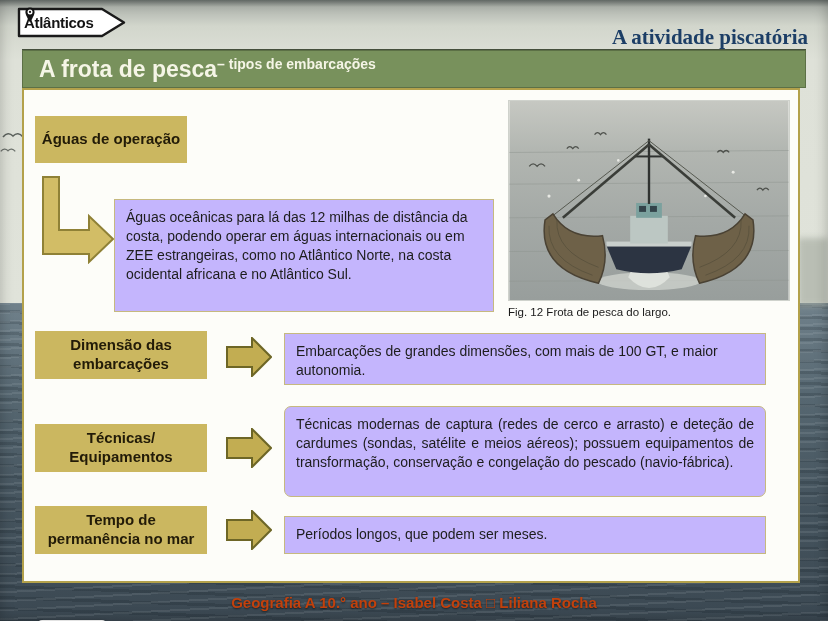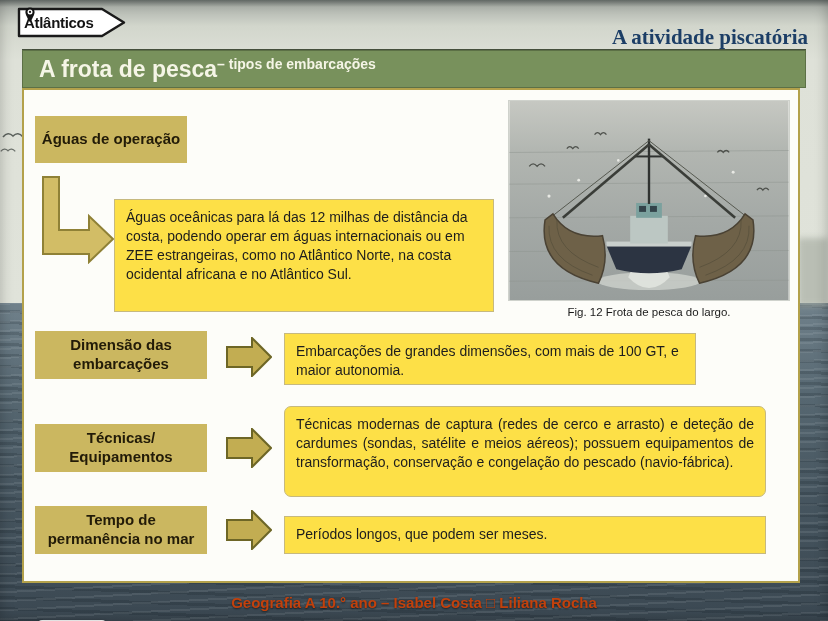--- a/index.html
+++ b/index.html
@@ -39,27 +39,27 @@
   .title-bar .main{font-size:23px;font-weight:bold;color:#f5f5e6;line-height:1.2;}
   .title-bar .sub{font-size:14px;font-weight:bold;color:#f5f5e6;}
 
   
   .panel{position:absolute;left:22px;top:88px;width:778px;height:495px;background:#fdfdf9;
     border:2px solid #b3a14b;box-sizing:border-box;}
 
   .label-box{position:absolute;background:#cbb760;color:#221b08;font-weight:bold;font-size:15px;
     display:flex;align-items:center;justify-content:center;text-align:center;white-space:pre-line;
     line-height:1.25;}
-  .text-box{position:absolute;background:#fde047;border:1px solid #c6b97f;box-sizing:border-box;
+  .text-box{position:absolute;background:#c4b5fd;border:1px solid #c6b97f;box-sizing:border-box;
     color:#1d1d1d;font-size:14px;line-height:1.35;padding:8px 11px;}
   .text-box.justify{text-align:justify;}
   .arrow-svg{position:absolute;}
 
   .figure{position:absolute;left:508px;top:100px;width:282px;height:201px;border:1px solid #cfd2cc;box-sizing:border-box;}
-  .fig-caption{position:absolute;left:508px;top:306px;width:282px;text-align:center;font-size:11.5px;color:#1a1a1a;}
+  .fig-caption{position:absolute;left:508px;top:306px;width:282px;text-align:left;font-size:11.5px;color:#1a1a1a;}
 
   
   .pe-logo{position:absolute;left:38px;top:620px;width:68px;height:26px;background:#fff;border-radius:4px;
     display:flex;align-items:center;padding:0 4px;box-sizing:border-box;gap:4px;box-shadow:0 1px 3px rgba(0,0,0,.45);}
   .pe-text{font-size:9px;font-weight:bold;color:#1c1c1c;line-height:1.05;}
   .footer-text{position:absolute;left:0;top:594px;width:828px;text-align:center;font-size:15px;font-weight:bold;
     color:#c2410c;text-shadow:0 1px 2px rgba(0,0,0,.55);}
 </style>
 </head>
 <body>
@@ -162,21 +162,21 @@
         <circle cx="110" cy="60" r="1.3"></circle>
     </g>
   </svg>
   <div class="fig-caption">Fig. 12 Frota de pesca do largo.</div>
 
   <div class="label-box" style="left:35px;top:331px;width:172px;height:48px;">Dimensão das
 embarcações</div>
   <svg class="arrow-svg" style="left:226px;top:337px;" width="46" height="40" viewBox="0 0 46 40">
     <polygon points="1,10 26,10 26,1 45,20 26,39 26,30 1,30" fill="#c2ad52" stroke="#6d6626" stroke-width="2" stroke-linejoin="miter"></polygon>
   </svg>
-  <div class="text-box" style="left:284px;top:333px;width:412px;height:52px;">Embarcações de grandes dimensões, com mais de 100 GT, e maior autonomia.</div>
+  <div class="text-box" style="left:284px;top:333px;width:482px;height:52px;">Embarcações de grandes dimensões, com mais de 100 GT, e maior autonomia.</div>
 
   <div class="label-box" style="left:35px;top:424px;width:172px;height:48px;">Técnicas/
 Equipamentos</div>
   <svg class="arrow-svg" style="left:226px;top:428px;" width="46" height="40" viewBox="0 0 46 40">
     <polygon points="1,10 26,10 26,1 45,20 26,39 26,30 1,30" fill="#c2ad52" stroke="#6d6626" stroke-width="2" stroke-linejoin="miter"></polygon>
   </svg>
   <div class="text-box justify" style="left:284px;top:406px;width:482px;height:91px;border-radius:7px;">Técnicas modernas de captura (redes de cerco e arrasto) e deteção de cardumes (sondas, satélite e meios aéreos); possuem equipamentos de transformação, conservação e congelação do pescado (navio-fábrica).</div>
 
   <div class="label-box" style="left:35px;top:506px;width:172px;height:48px;">Tempo de
 permanência no mar</div>

